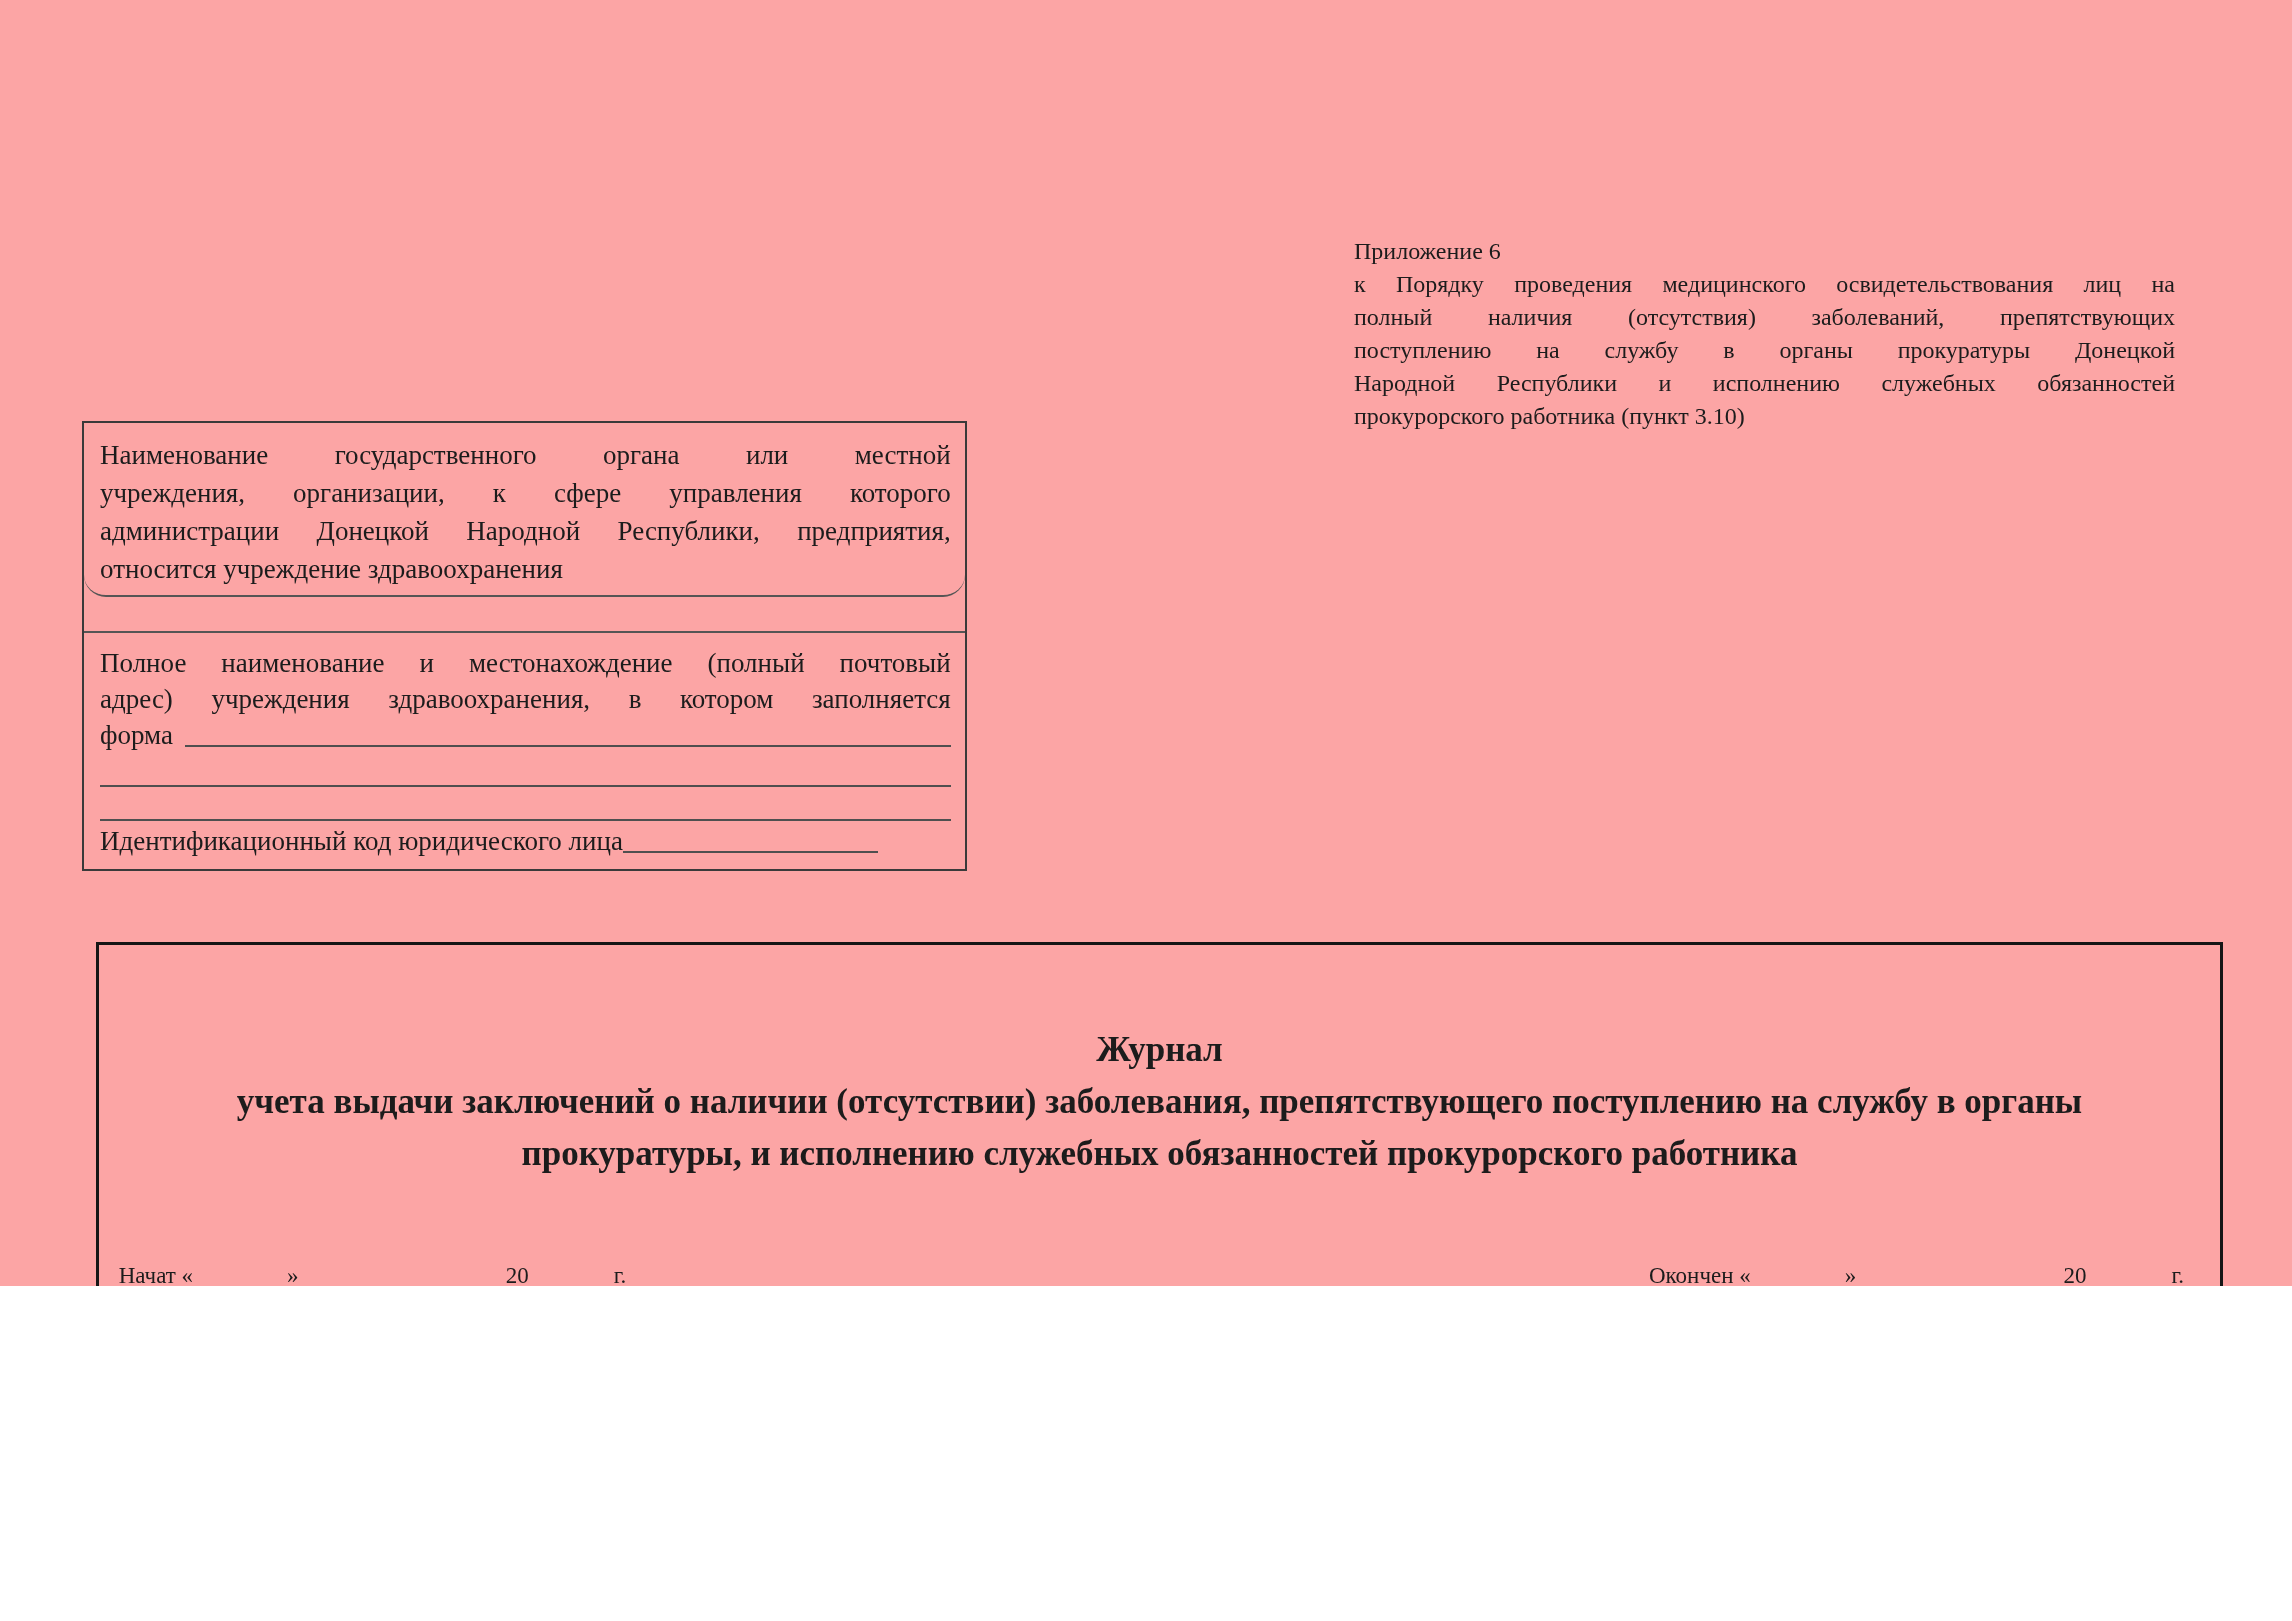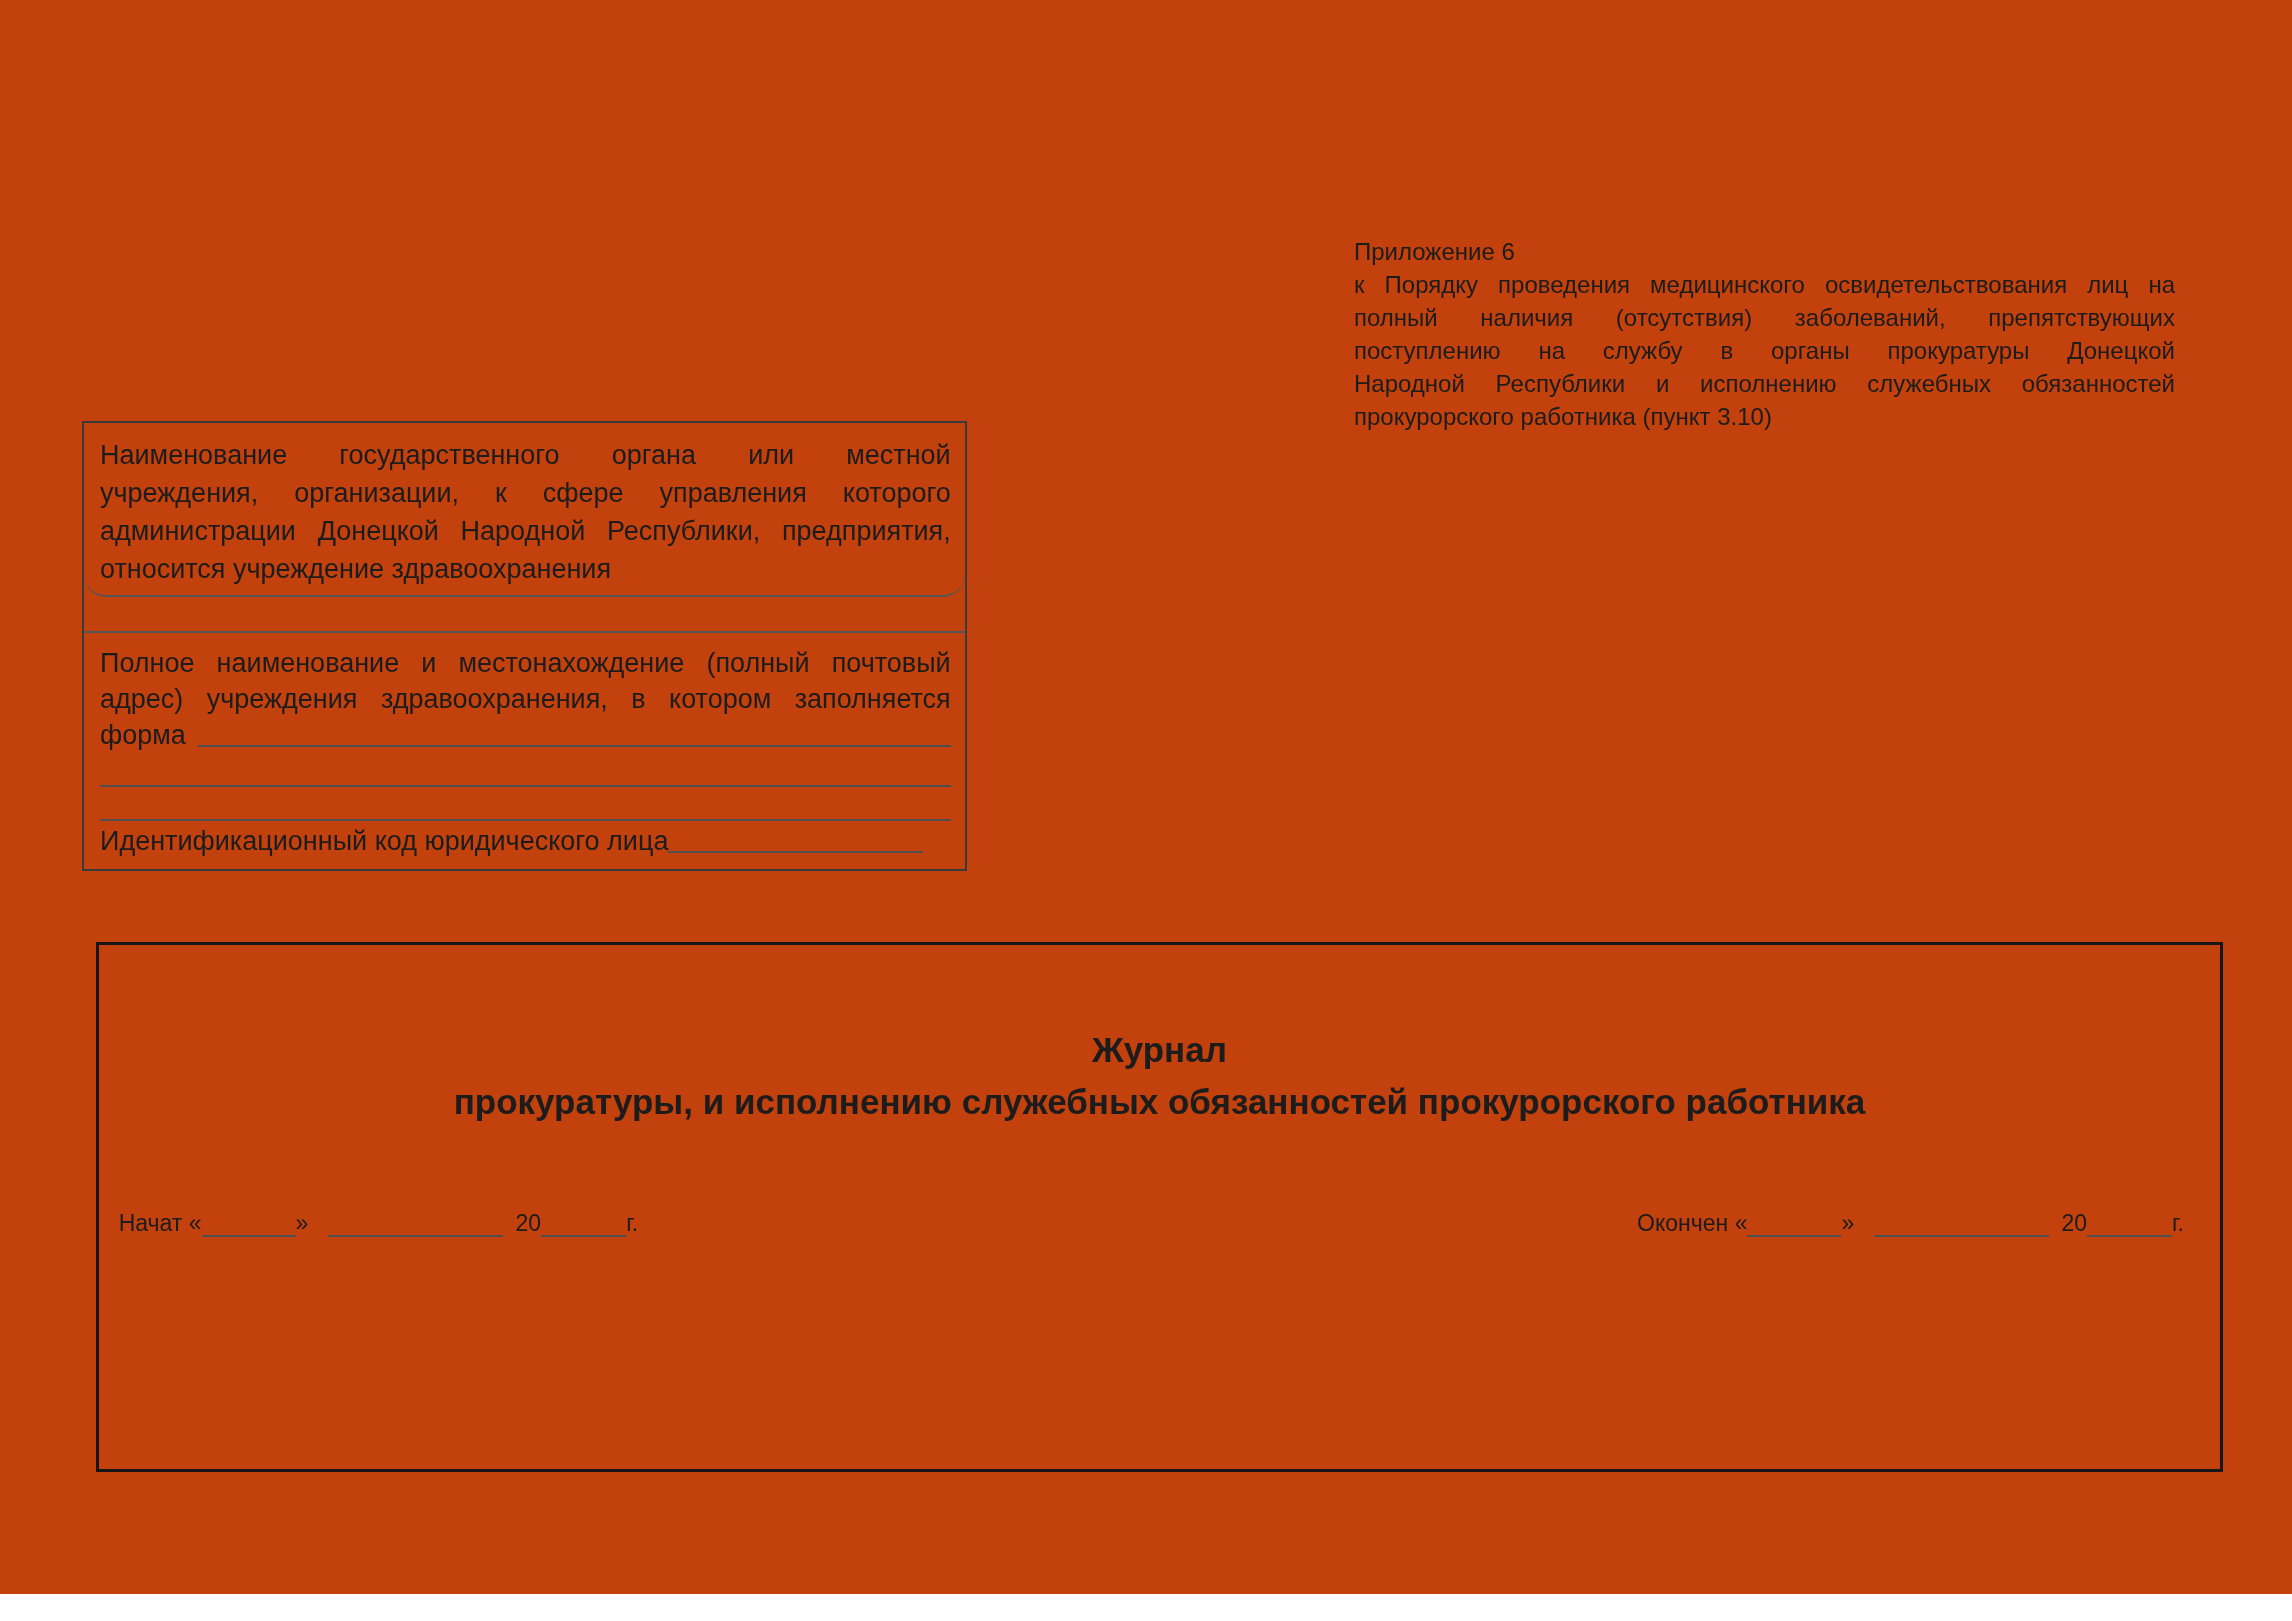--- a/index.html
+++ b/index.html
@@ -3,23 +3,23 @@
 <meta charset="utf-8">
 <style>
   html, body {
     margin: 0;
     padding: 0;
     background: #ffffff;
   }
   .page {
     position: relative;
     width: 2293px;
-    height: 1594px;
-    background: #c2410c;
-    font-family: Liberation Sans, sans-serif;
+    height: 1286px;
+    background: #fca5a5;
+    font-family: Liberation Serif, serif;
     color: #1c1c1c;
     overflow: hidden;
   }
 
   
   .appendix {
     position: absolute;
     left: 1354px;
     top: 235px;
     width: 821px;
@@ -150,20 +150,21 @@
       <div class="id-row">
         <span class="label">Идентификационный код юридического лица</span>
         <span class="idblank blank"></span>
       </div>
     </div>
   </section>
 
   <section class="journal">
     <div class="heading">
       <div>Журнал</div>
+      <div>учета выдачи заключений о наличии (отсутствии) заболевания, препятствующего поступлению на службу в органы</div>
       <div>прокуратуры, и исполнению служебных обязанностей прокурорского работника</div>
     </div>
 
     <div class="dates-row">
       <div class="date">
         <span>Начат «</span>
         <span class="blank w-day"></span>
         <span>»</span>
         <span class="blank w-month"></span>
         <span>20</span>

